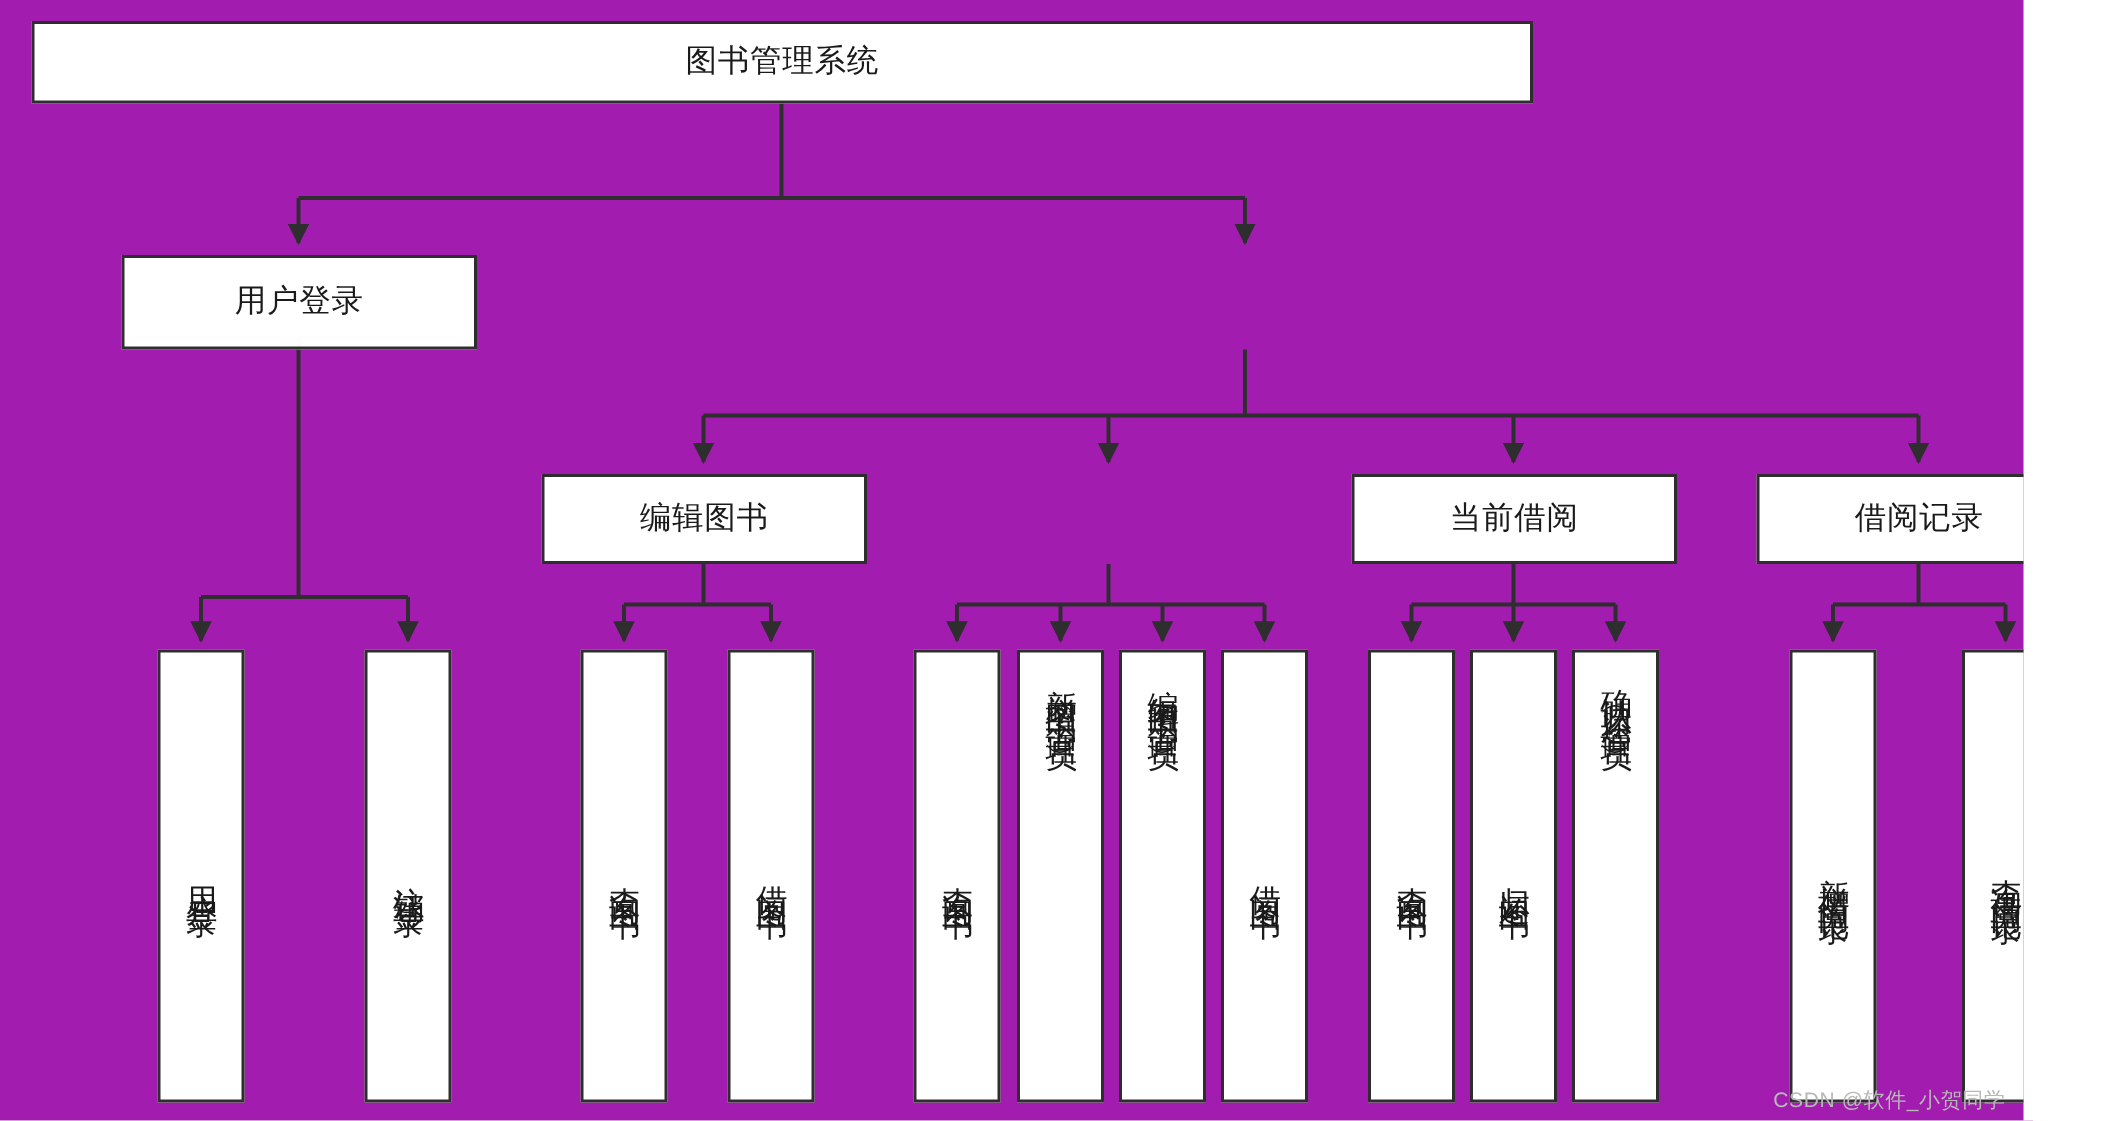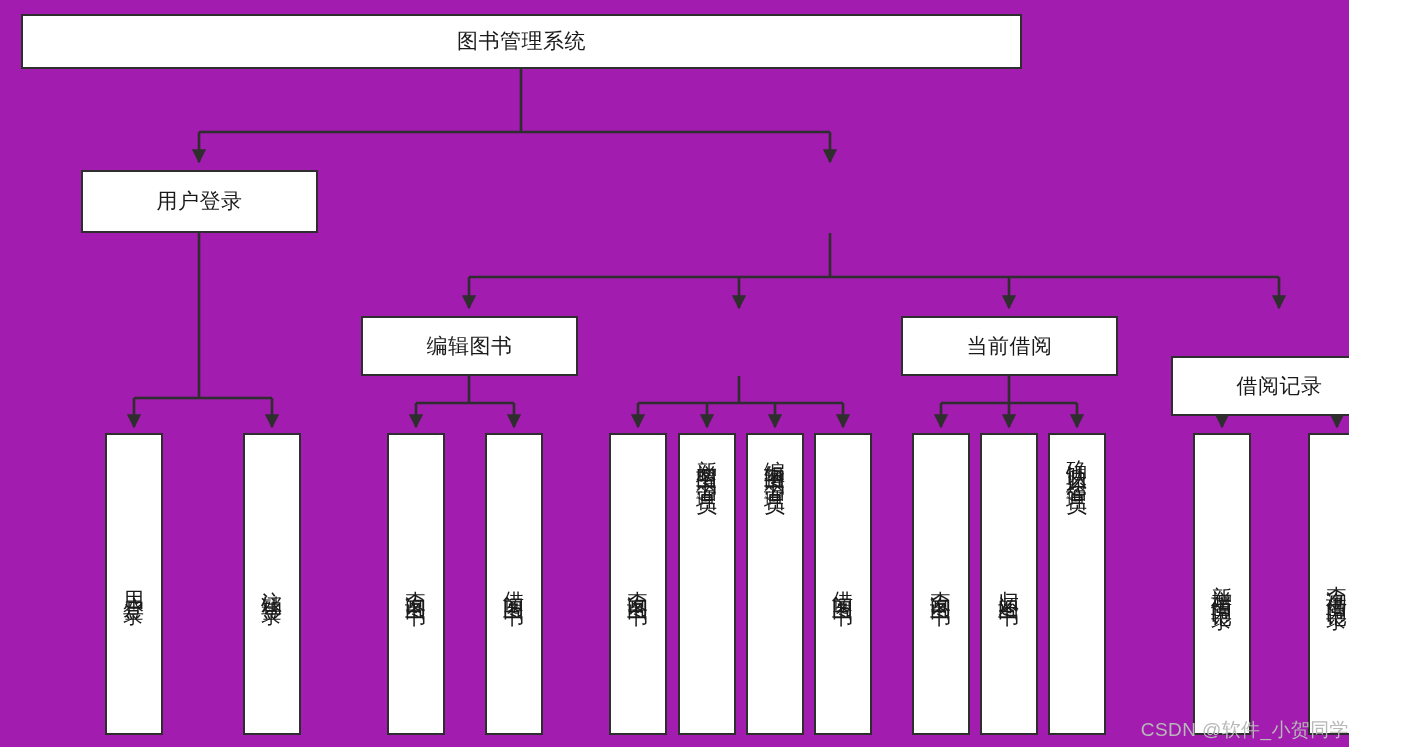--- a/index.html
+++ b/index.html
@@ -53,23 +53,23 @@
     letter-spacing: 5px;
     line-height: 1.1;
     white-space: nowrap;
   }
   .node.vert.centered {
     align-items: center;
     padding-top: 0;
   }
   #watermark {
     position: absolute;
-    right: 0;
+    right: 12px;
     bottom: 4px;
-    font-size: 19px;
+    font-size: 14px;
     color: #b8b8b8;
     white-space: nowrap;
     letter-spacing: 0.4px;
   }
 </style>
 </head>
 <body>
 
 <div id="canvas">
 
@@ -130,21 +130,21 @@
   <div class="node" style="left:81px; top:170px; width:237px; height:63px;">
     <span class="label">用户登录</span>
   </div>
 
   <div class="node" style="left:361px; top:316px; width:217px; height:60px;">
     <span class="label">编辑图书</span>
   </div>
   <div class="node" style="left:901px; top:316px; width:217px; height:60px;">
     <span class="label">当前借阅</span>
   </div>
-  <div class="node" style="left:1171px; top:316px; width:217px; height:60px;margin-top:40px;">
+  <div class="node" style="left:1171px; top:316px; width:217px; height:60px;">
     <span class="label">借阅记录</span>
   </div>
 
   <div class="node vert centered" style="left:105px; top:433px; width:58px; height:302px;">
     <span class="label">用户登录</span>
   </div>
   <div class="node vert centered" style="left:243px; top:433px; width:58px; height:302px;">
     <span class="label">注销登录</span>
   </div>
 

